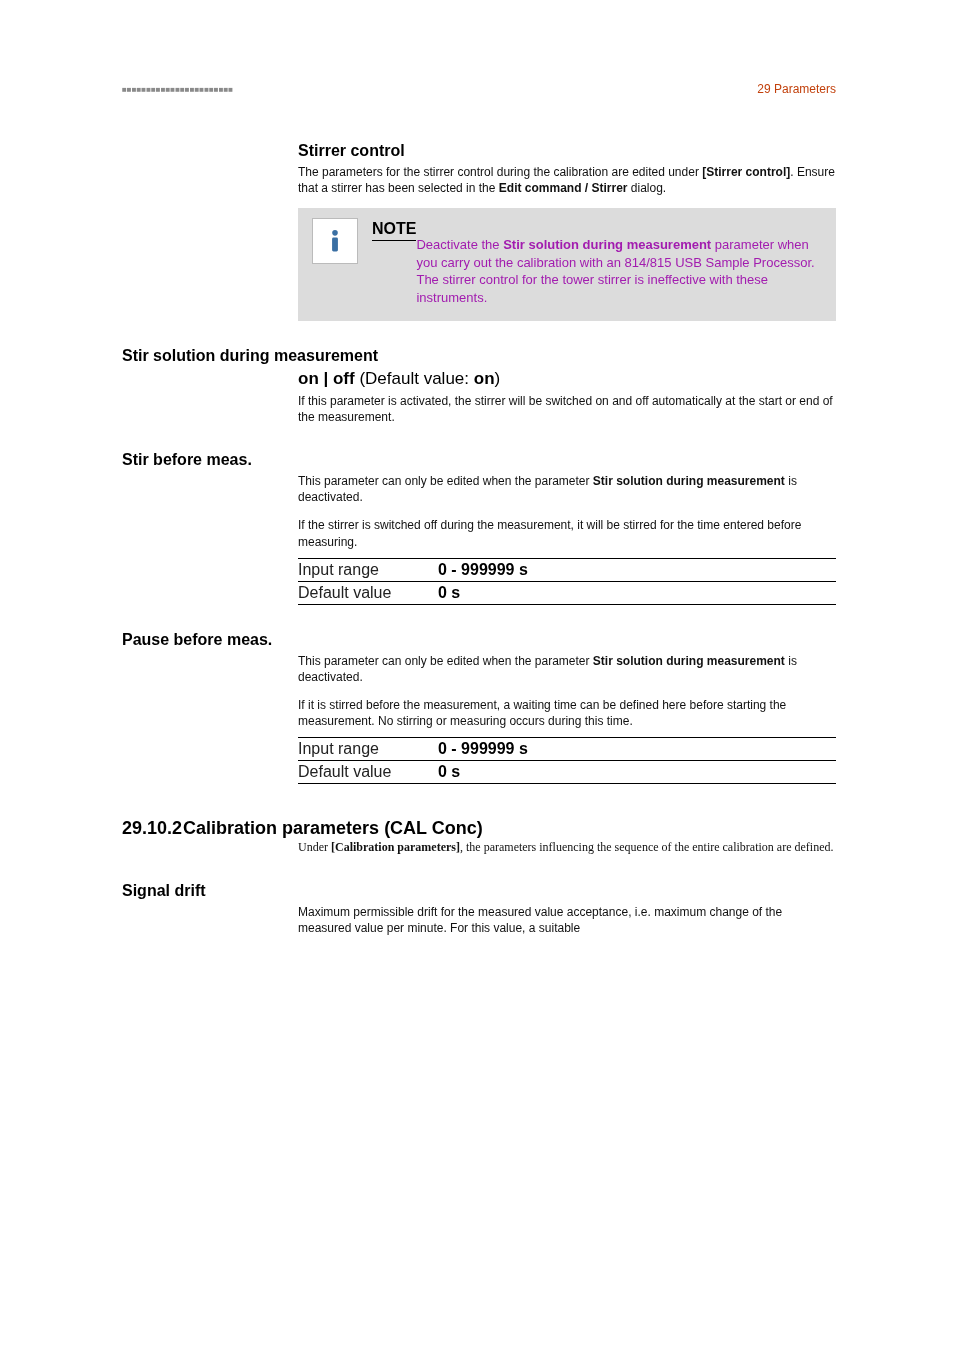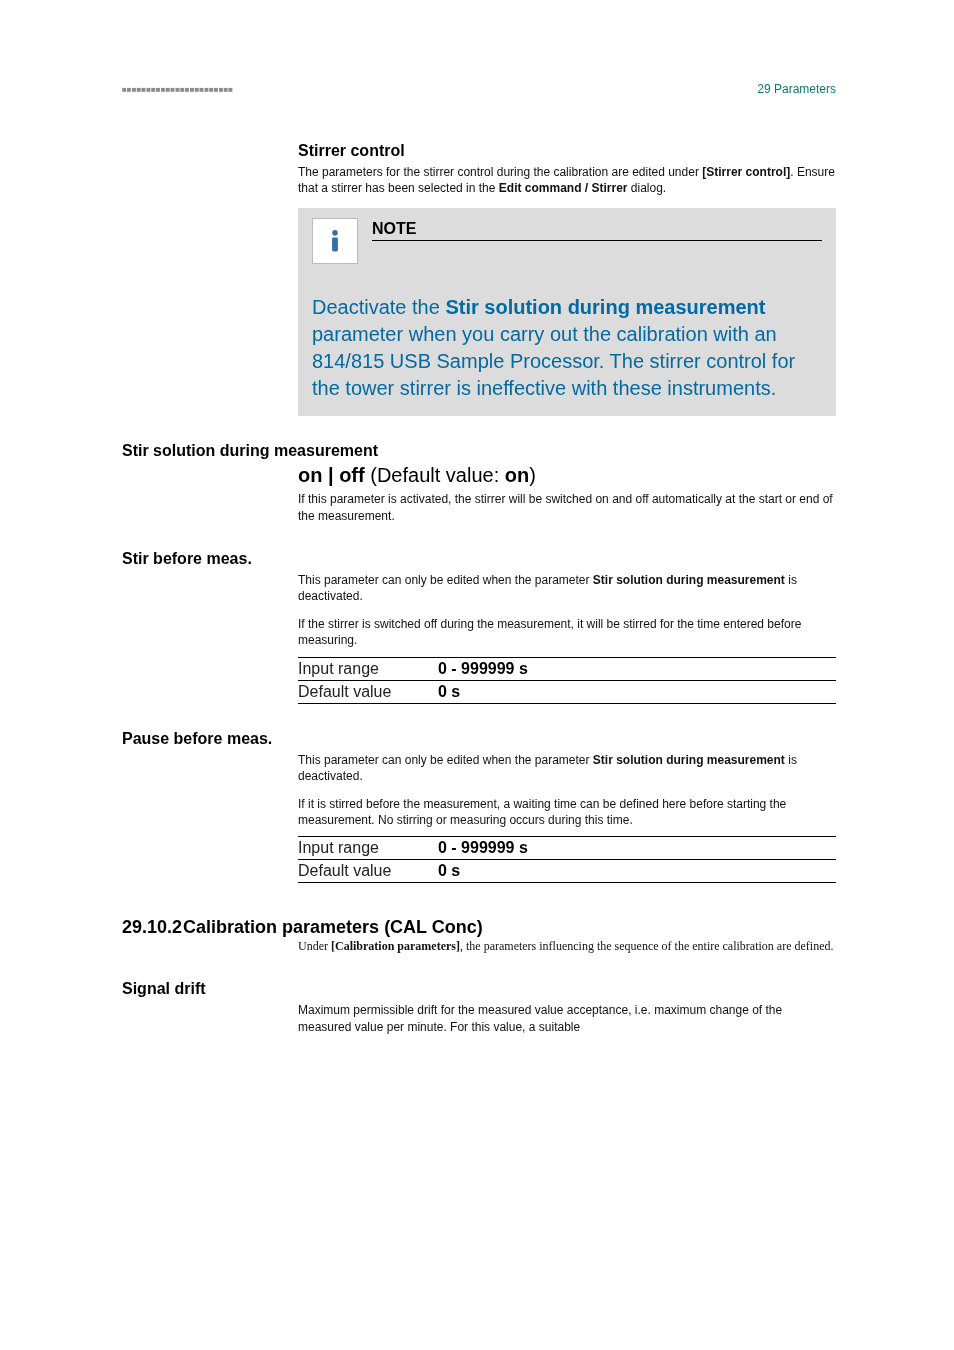--- a/index.html
+++ b/index.html
@@ -23,41 +23,41 @@
     margin-bottom: 46px;
   }
   .header-dashes {
     font-size: 8px;
     letter-spacing: 0px;
     color: #8a8a8a;
     font-weight: bold;
   }
   .header-right {
     font-size: 12px;
-    color: #0f766e;
+    color: #c2410c;
   }
   .content-indent {
     margin-left: 176px;
   }
   .h-stirrer {
     font-weight: bold;
     font-size: 16px;
     margin-bottom: 4px;
   }
   .para {
     font-size: 12px;
     line-height: 1.35;
     color: #111;
   }
   .note-block {
     background: #dcdcdc;
     padding: 10px 14px 14px 14px;
     margin-top: 12px;
     display: flex;
-    flex-direction: column;
+    flex-direction: row;
   }
   .note-header-row {
     display: flex;
     align-items: flex-start;
     gap: 14px;
   }
   .note-icon-box {
     width: 46px;
     height: 46px;
     background: #fff;
@@ -72,36 +72,36 @@
     flex: 1;
     padding-top: 2px;
   }
   .note-title {
     font-weight: bold;
     font-size: 16px;
     border-bottom: 1px solid #000;
     padding-bottom: 2px;
   }
   .note-body {
-    font-size: 20px;
+    font-size: 13px;
     line-height: 1.35;
-    color: #0369a1;
-    margin-top: 30px;
+    color: #a21caf;
+    margin-top: 18px;
   }
   .param-heading {
     font-weight: bold;
     font-size: 16px;
     margin-top: 26px;
   }
   .param-body {
     margin-left: 176px;
     margin-top: 4px;
   }
   .onoff {
-    font-size: 20px;
+    font-size: 17px;
     margin-bottom: 4px;
   }
   .onoff .b { font-weight: bold; }
   .tbl {
     width: 100%;
     border-top: 1px solid #000;
     border-bottom: 1px solid #000;
     margin-top: 8px;
   }
   .tbl-row {

